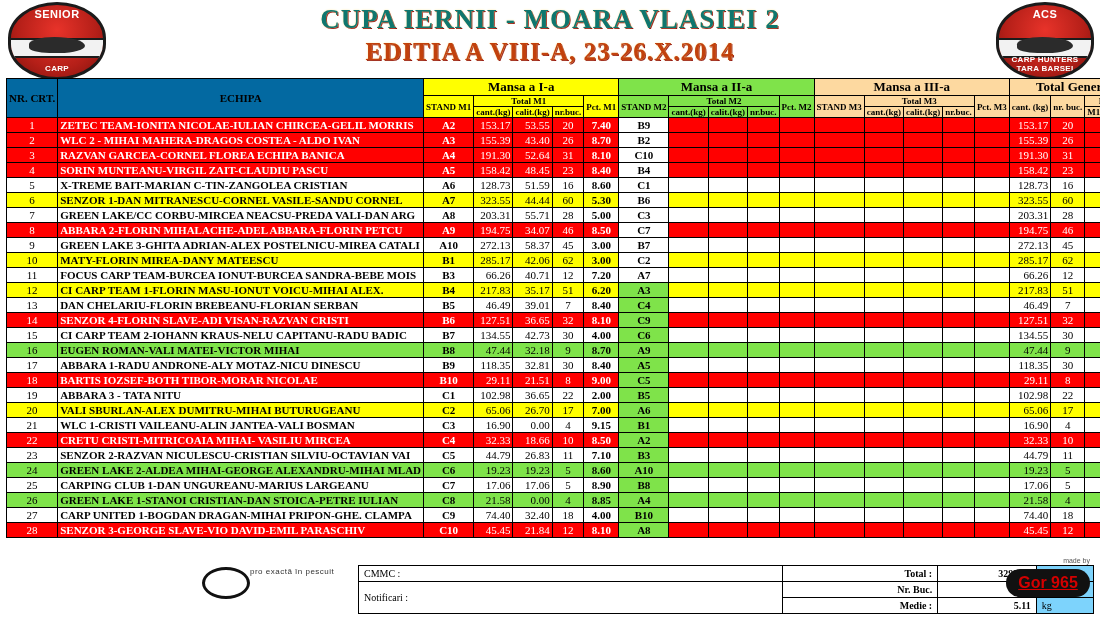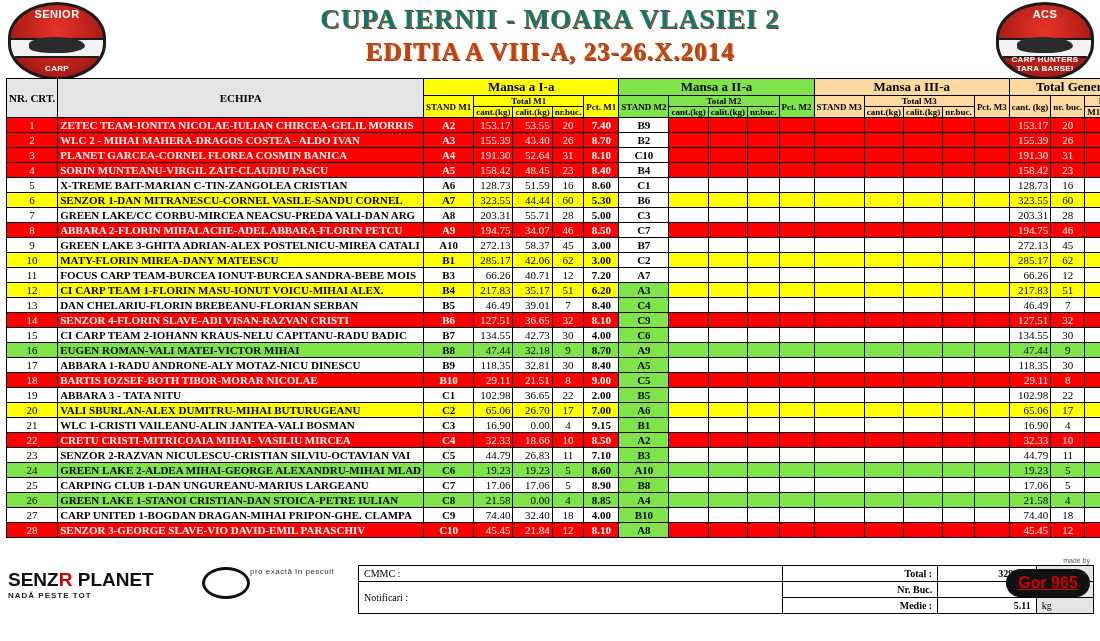--- a/index.html
+++ b/index.html
@@ -58,21 +58,21 @@
   table{border-collapse:collapse;}
   .grid{position:absolute;left:6px;top:78px;width:1088px;}
   .grid td,.grid th{
     border:1px solid #000000;
     font-family:"Liberation Serif",serif;
     padding:0 2px;
     white-space:nowrap;
     overflow:hidden;
   }
   .hdr td{
-    background:#e5e5e5;text-align:center;font-weight:bold;font-size:11px;
+    background:#0369a1;text-align:center;font-weight:bold;font-size:11px;
   }
   .hdr .grp{background:#fde9a0;font-size:13px;}
   .hdr .sub{font-size:9px;line-height:10px;}
   .hd-yellow{background:#ffff00 !important;color:#000000;}
   .hd-green{background:#7fe34a !important;color:#000000;}
   .hd-tot{background:#fdd9a0 !important;}
 
   .row td{height:14px;font-size:11px;}
   .c-nr{text-align:center;width:22px;}
   .c-team{text-align:left;font-weight:bold;font-size:10.5px;width:318px;padding-left:4px;}
@@ -106,21 +106,21 @@
           background:#ffffff;line-height:20px;}
   .s2main .w2{color:#d40000;}
   .s2sub{font:8px "Liberation Sans",sans-serif;color:#333;letter-spacing:.5px;}
   .oval{position:absolute;left:196px;top:2px;width:42px;height:26px;border:3px solid #111;border-radius:50%;}
 
   .fttbl{position:absolute;left:352px;top:0;width:736px;}
   .fttbl td{border:1px solid #000;font-size:10px;height:15px;padding:0 5px;font-family:"Liberation Serif",serif;}
   .ft-lbl{text-align:left;width:430px;background:#ffffff;}
   .ft-key{text-align:right;width:150px;background:#ffffff;font-weight:bold;}
   .ft-val{text-align:right;width:90px;background:#ffffff;font-weight:bold;}
-  .ft-un{text-align:left;width:48px;background:#e5e5e5;}
+  .ft-un{text-align:left;width:48px;background:#7dd3fc;}
 
   .gor{position:absolute;right:4px;top:4px;width:84px;height:28px;border-radius:14px;
        background:#111;color:#fff;font:bold 16px "Liberation Sans",sans-serif;
        text-align:center;line-height:28px;}
   .gor .g{color:#d40000;text-decoration:underline;}
   .made{position:absolute;right:4px;top:-8px;font:7px "Liberation Sans",sans-serif;color:#555;}
 
   .stamp{
     position:absolute;left:0;right:0;top:624px;text-align:center;
     font:bold 12px "Liberation Serif",serif;color:#d40000;letter-spacing:.5px;
@@ -238,21 +238,21 @@
           <td class="c-num blank"></td>
           <td class="c-num blank"></td>
           <td class="c-nb blank"></td>
           <td class="c-pct blank"></td>
           <td class="c-tot">155.39</td>
           <td class="c-tnb">26</td>
           <td class="c-pts">8.70</td>
         </tr>
         <tr class="row bg-red">
           <td class="c-nr">3</td>
-          <td class="c-team">PLANET GARCEA-CORNEL FLOREA COSMIN BANICA</td>
+          <td class="c-team">RAZVAN GARCEA-CORNEL FLOREA ECHIPA BANICA</td>
           <td class="c-stand cell-stand-red">A4</td>
           <td class="c-num">191.30</td>
           <td class="c-num">52.64</td>
           <td class="c-nb">31</td>
           <td class="c-pct">8.10</td>
           <td class="c-stand cell-stand-white">C10</td>
           <td class="c-num blank"></td>
           <td class="c-num blank"></td>
           <td class="c-nb blank"></td>
           <td class="c-pct blank"></td>
@@ -813,25 +813,20 @@
           <td class="c-pct blank"></td>
           <td class="c-tot">45.45</td>
           <td class="c-tnb">12</td>
           <td class="c-pts">8.10</td>
         </tr>
       </tbody>
   </table>
 
   <div class="footer">
     <div class="ftl">
-      <div class="sponsor1">
-        <span>SENZ</span><span class="red">R</span>
-        <span>PLANET</span>
-        <span class="sub">NADĂ PESTE TOT</span>
-      </div>
       <div class="oval"></div>
       <div class="sponsor2" style="left:244px">
         <div class="s2sub">pro exactă în pescuit</div>
       </div>
     </div>
 
     <table class="fttbl">
       <tbody>
         <tr>
           <td class="ft-lbl">CMMC :</td>

